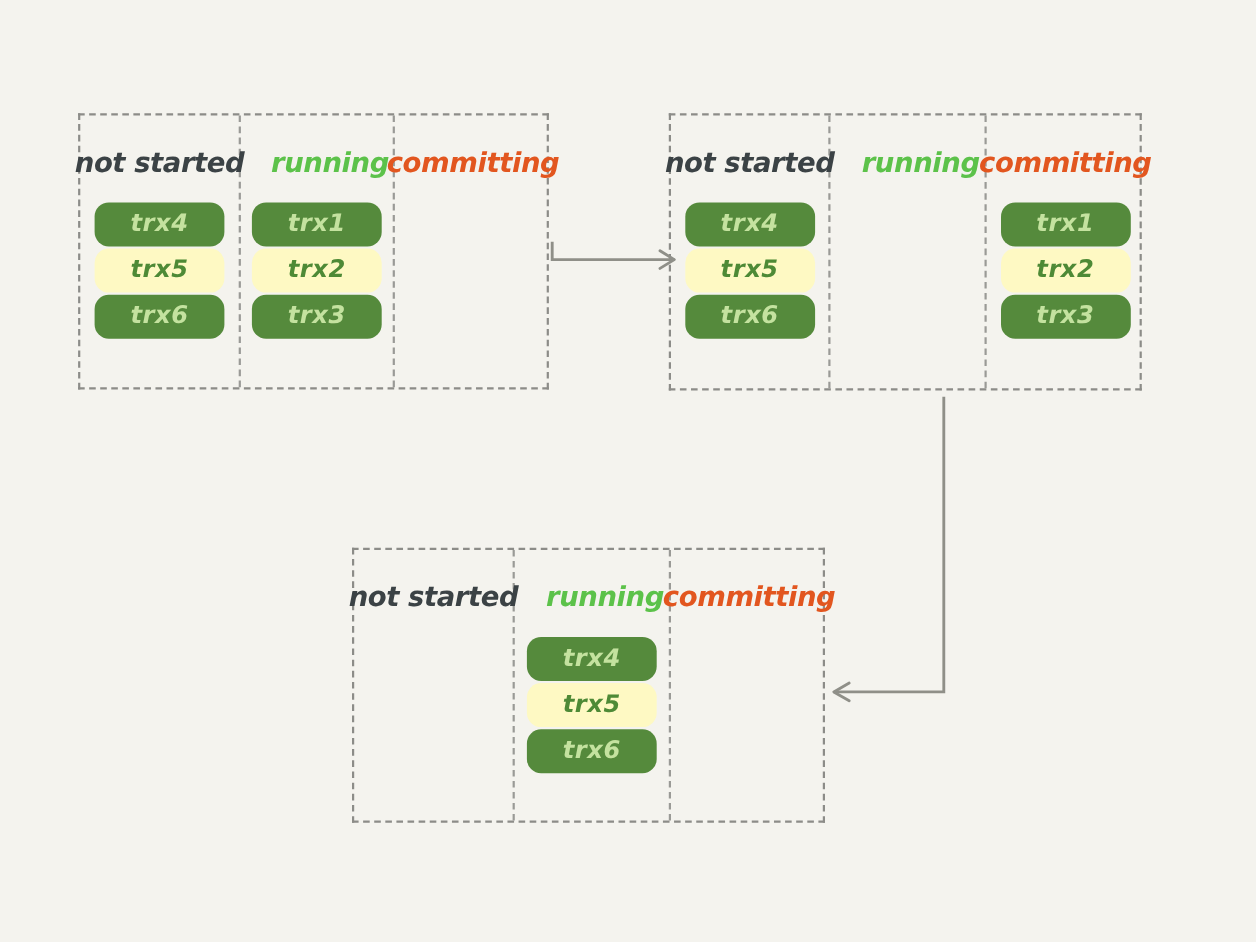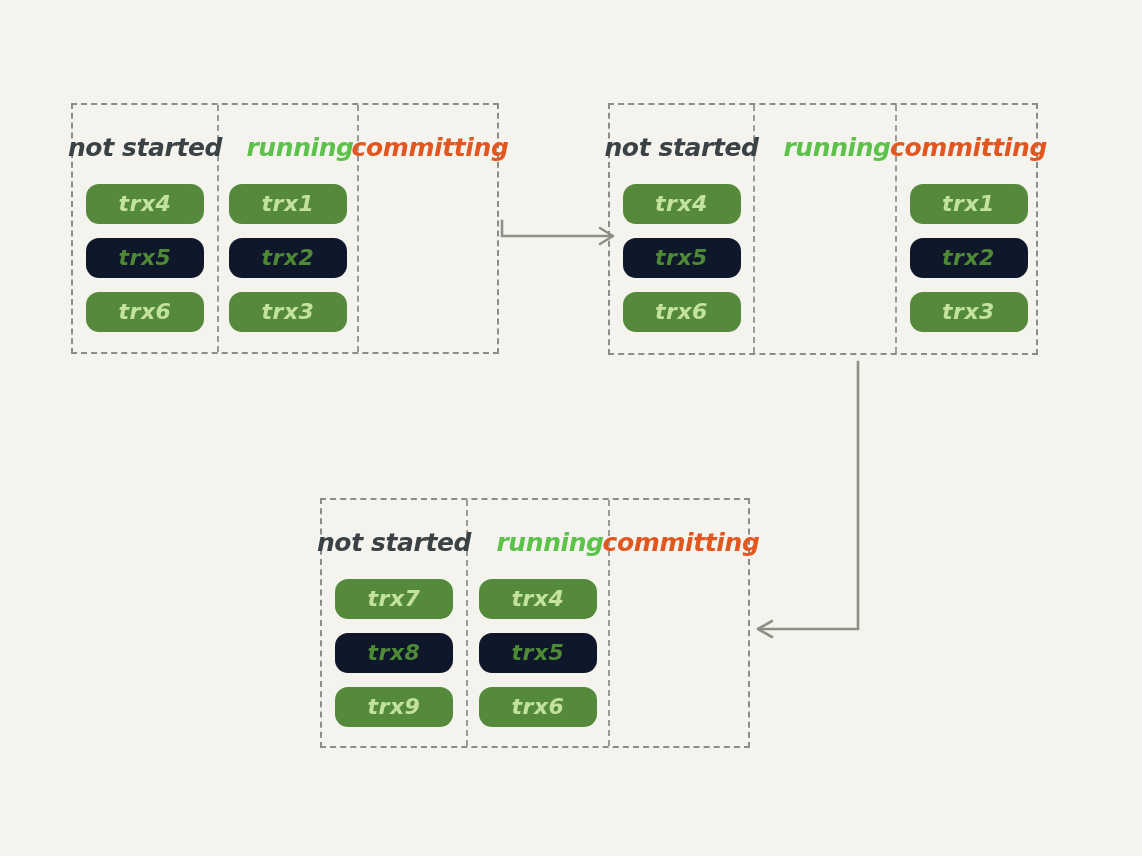--- a/index.html
+++ b/index.html
@@ -64,24 +64,24 @@
     border-radius: 13px;
     display: flex;
     align-items: center;
     justify-content: center;
     font-family: "DejaVu Sans", sans-serif;
     font-size: 22px;
     font-weight: 700;
     font-style: italic;
     letter-spacing: 0.5px;
     line-height: 1;
-    margin-bottom: 14px;
+    margin-bottom: 2px;
   }
   .chip.dark  { background: #558a3c; color: #c4e29f; }
-  .chip.light { background: #0f172a; color: #4e8a36; }
+  .chip.light { background: #fef9c3; color: #4e8a36; }
 
   
   .arrow-svg {
     position: absolute;
     left: 0;
     top: 0;
     width: 1142px;
     height: 856px;
     pointer-events: none;
   }
@@ -147,25 +147,20 @@
         <div class="chip dark">trx1</div>
         <div class="chip light">trx2</div>
         <div class="chip dark">trx3</div>
       </div>
     </div>
   </div>
 
   <div class="panel" style="left:320px; top:498px; width:430px; height:250px;">
     <div class="col" style="width:146px;">
       <div class="col-title t-notstarted">not started</div>
-      <div class="chips">
-        <div class="chip dark">trx7</div>
-        <div class="chip light">trx8</div>
-        <div class="chip dark">trx9</div>
-      </div>
     </div>
     <div class="col" style="width:142px;">
       <div class="col-title t-running">running</div>
       <div class="chips">
         <div class="chip dark">trx4</div>
         <div class="chip light">trx5</div>
         <div class="chip dark">trx6</div>
       </div>
     </div>
     <div class="col" style="width:142px;">

